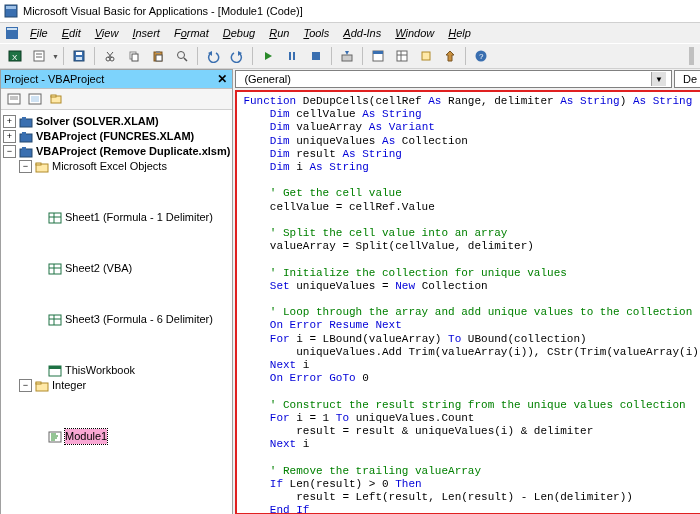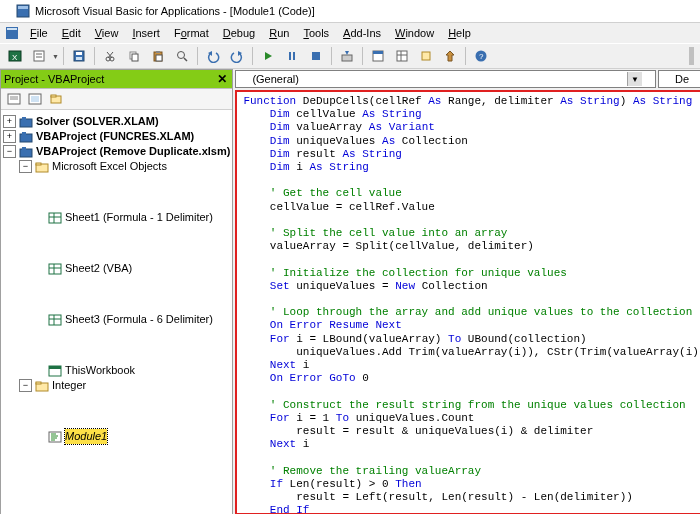--- a/index.html
+++ b/index.html
@@ -11,21 +11,21 @@
     color: #000;
     width: 700px;
     height: 514px;
     overflow: hidden;
   }
   .titlebar {
     background: #fff;
     height: 22px;
     display: flex;
     align-items: center;
-    padding: 0 16px;
+    padding: 0 4px;
     border-bottom: 1px solid #d0d0d0;
     text-align: right;
   }
   .titlebar .vba-icon {
     width: 14px; height: 14px; margin-right: 5px;
     display: inline-flex; align-items: center; justify-content: center;
   }
   .menubar {
     background: #f0f0f0;
     height: 20px;
@@ -34,20 +34,21 @@
     padding: 0 6px;
     gap: 2px;
   }
   .menubar .ctrl-icon {
     width: 12px; height: 12px; margin-right: 4px;
     display: inline-flex; align-items: center; justify-content: center;
   }
   .menu-item {
     padding: 1px 6px;
     cursor: default;
+    font-style: italic;
   }
   .menu-item u { text-decoration: underline; }
   .toolbar {
     background: #f0f0f0;
     height: 24px;
     display: flex;
     align-items: center;
     padding: 0 4px;
     gap: 2px;
     border-top: 1px solid #fff;
@@ -66,21 +67,21 @@
     height: calc(514px - 22px - 20px - 24px);
   }
   .project-pane {
     width: 246px;
     background: #fff;
     border: 1px solid #a0a0a0;
     display: flex;
     flex-direction: column;
   }
   .pane-title {
-    background: #84cc16;
+    background: #7dd3fc;
     height: 18px;
     display: flex;
     align-items: center;
     justify-content: space-between;
     padding: 0 3px;
     border-bottom: 1px solid #c0c0c0;
     font-size: 11px;
   }
   .pane-close {
     width: 14px; height: 14px;
@@ -121,23 +122,22 @@
   }
   .noexp { width: 13px; display:inline-block; }
   .ticon {
     width: 14px; height: 12px; margin-right: 3px;
     display:inline-flex; align-items:center; justify-content:center;
   }
   .indent1 { padding-left: 16px; }
   .indent2 { padding-left: 32px; margin-top: 36px; }
   .bold { font-weight: bold; }
   .selected {
-    background: #fde047;
+    background: #f9a8d4;
     outline: 1px dotted #000;
-    font-style: italic;
   }
   .code-area {
     flex: 1;
     display: flex;
     flex-direction: column;
     background: #f0f0f0;
   }
   .code-dropdowns {
     height: 18px;
     display: flex;
@@ -145,21 +145,21 @@
     padding: 1px 2px;
   }
   .dd-left { flex: 1; }
   .dd {
     background: #fff;
     border: 1px solid #808080;
     height: 16px;
     display: flex;
     align-items: center;
     justify-content: space-between;
-    padding: 0 16px;
+    padding: 0 8px;
     font-size: 11px;
   }
   .dd-arrow {
     width: 14px; height: 14px;
     background: #e0e0e0;
     border-left: 1px solid #a0a0a0;
     display: inline-flex; align-items:center; justify-content:center;
     font-size: 8px;
     margin-right: -3px;
   }

